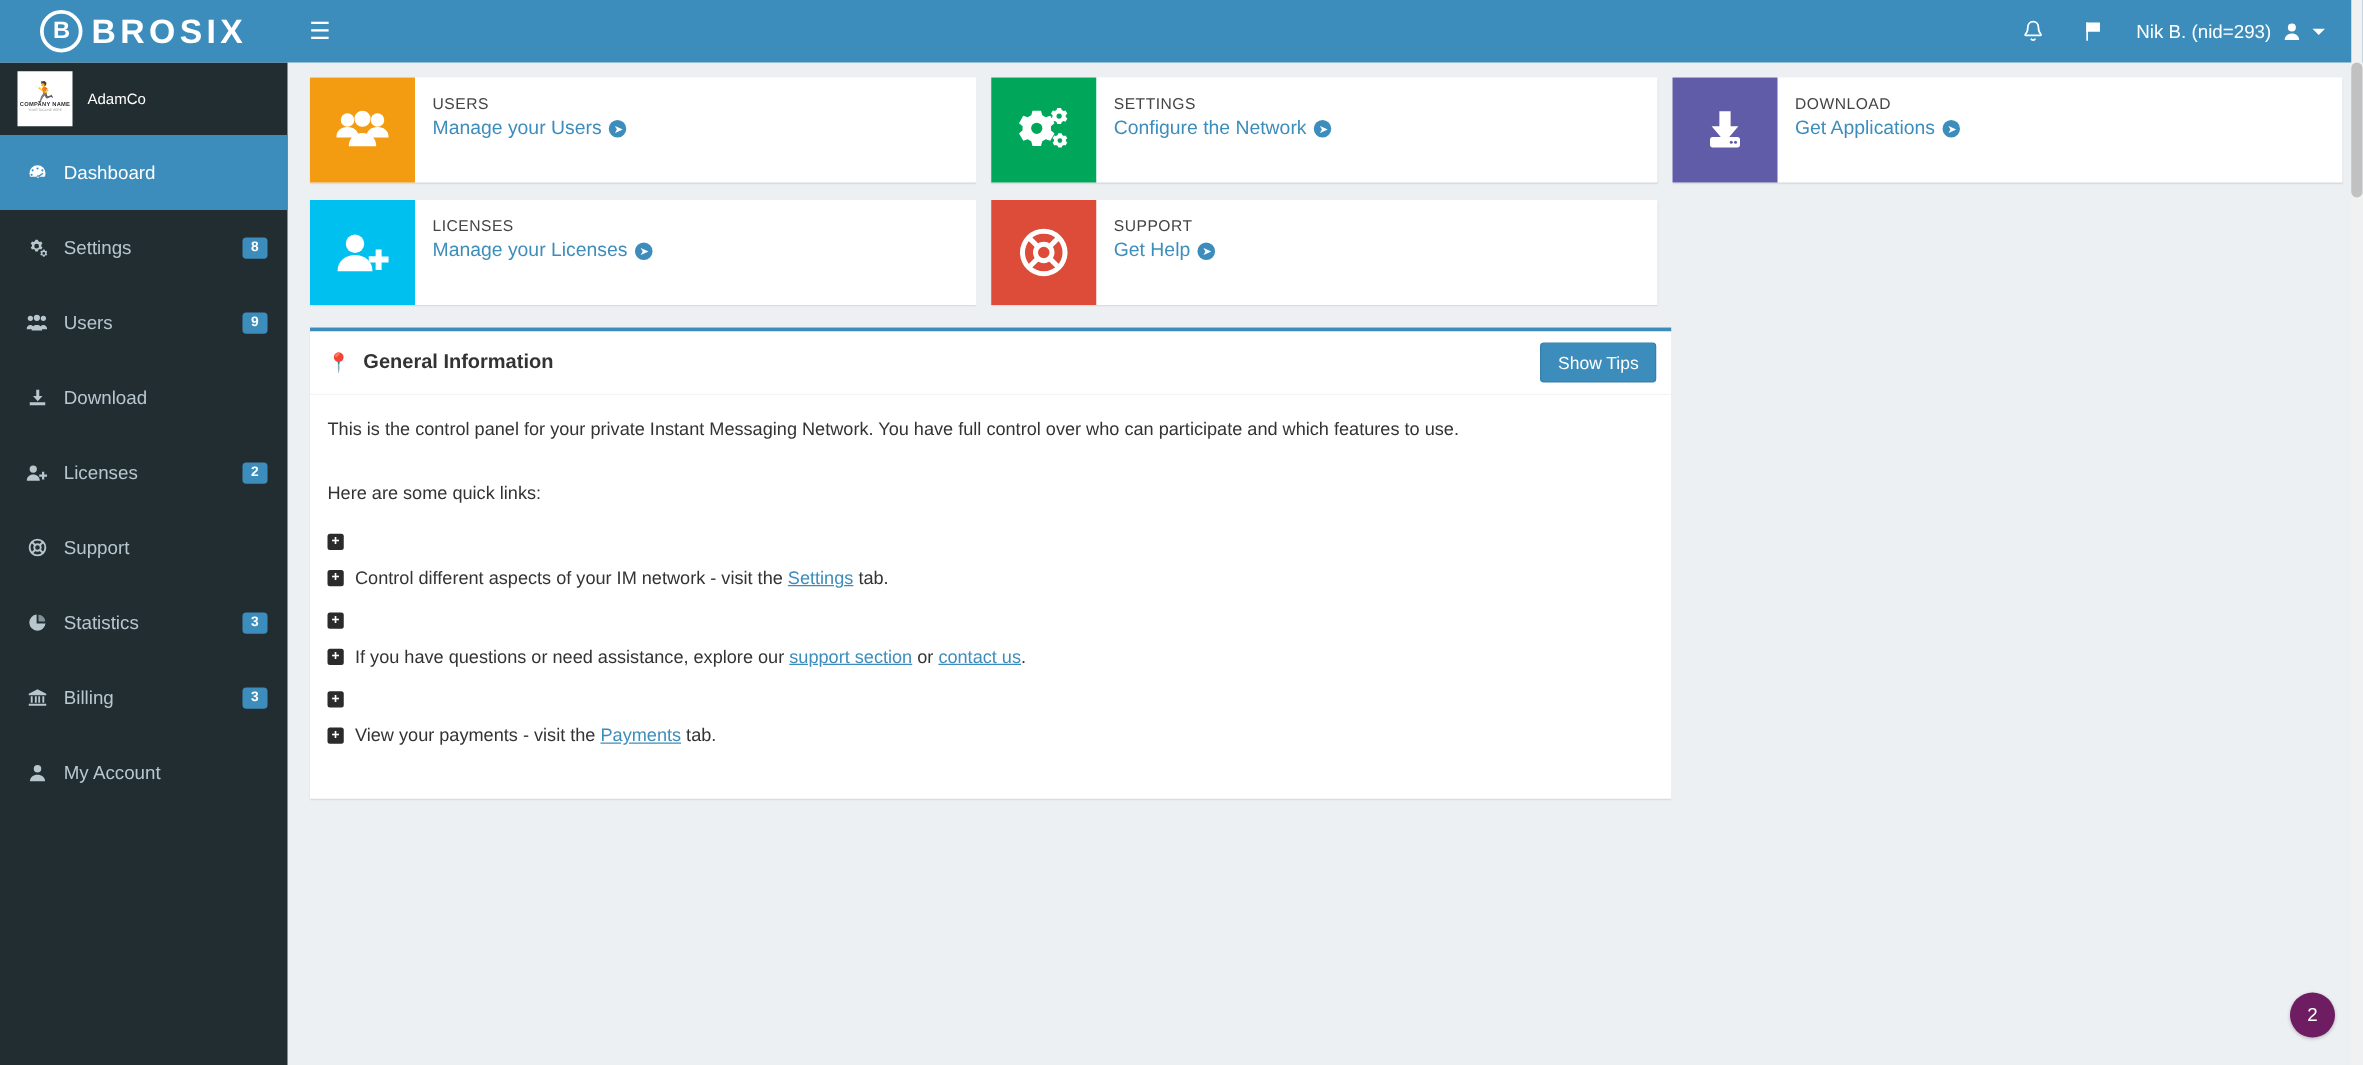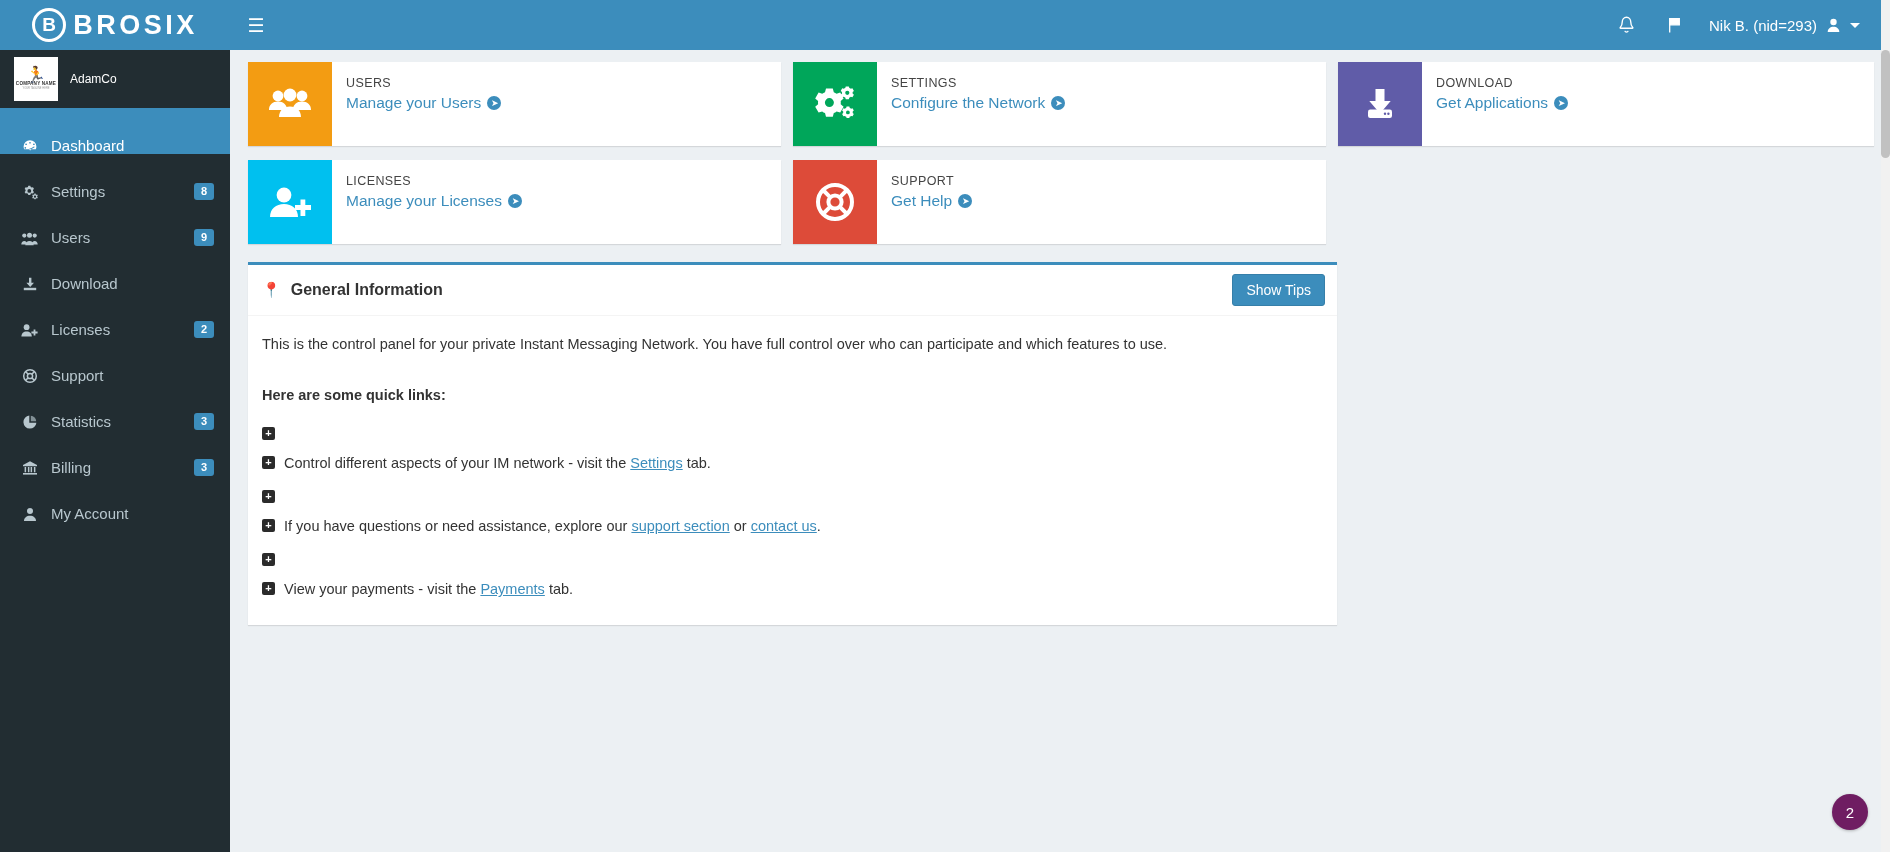--- a/index.html
+++ b/index.html
@@ -85,21 +85,21 @@
   .logo-caption {
     font-size: 4.6px; font-weight: bold; color: #333;
     letter-spacing: .2px; line-height: 6px; text-align: center;
   }
   .logo-caption2 { font-size: 2.6px; color: #999; line-height: 4px; }
   #company-name {
     color: #ffffff; font-size: 12px; font-weight: normal;
   }
   #nav { list-style: none; }
   .nav-item {
-    height: 46px; display: flex; align-items: flex-end;
+    height: 60px; display: flex; align-items: center;
     padding: 0 6px 0 16px; gap: 11px;
     color: #b8c7ce; font-size: 15px; cursor: pointer;
     border-left: 3px solid transparent;
   }
   .nav-item.active {
     background: #3c8dbc; color: #ffffff; border-left-color: #3c8dbc;
   }
   .nav-icon {
     width: 21px; flex: 0 0 21px; text-align: center;
     font-size: 15px; line-height: 1;
@@ -176,25 +176,25 @@
   }
   .pin-icon { font-size: 15px; color: #444; }
   #panel-head-spacer { flex: 1 1 auto; }
   #show-tips-btn {
     background: #3c8dbc; border: 1px solid #367fa9;
     color: #ffffff; font-size: 14px;
     padding: 7px 13px; border-radius: 3px; cursor: pointer;
     font-family: "Liberation Sans", sans-serif;
   }
   #panel-body {
-    padding: 18px 14px 12px 14px;
+    padding: 18px 14px 26px 14px;
     color: #333; font-size: 14.5px; line-height: 1.45;
   }
   .para { margin-bottom: 30px; }
-  .quicklinks-lead { margin-bottom: 18px; font-weight: bold; }
+  .quicklinks-lead { margin-bottom: 18px; }
   .link-row {
     display: flex; align-items: flex-start; gap: 9px;
     margin-bottom: 13px;
   }
   .plus-icon {
     flex: 0 0 13px; width: 13px; height: 13px; margin-top: 3px;
     background: #2b2b2b; color: #ffffff;
     border-radius: 2px; font-size: 11px; line-height: 12px;
     text-align: center; font-weight: bold;
     display: inline-block;

